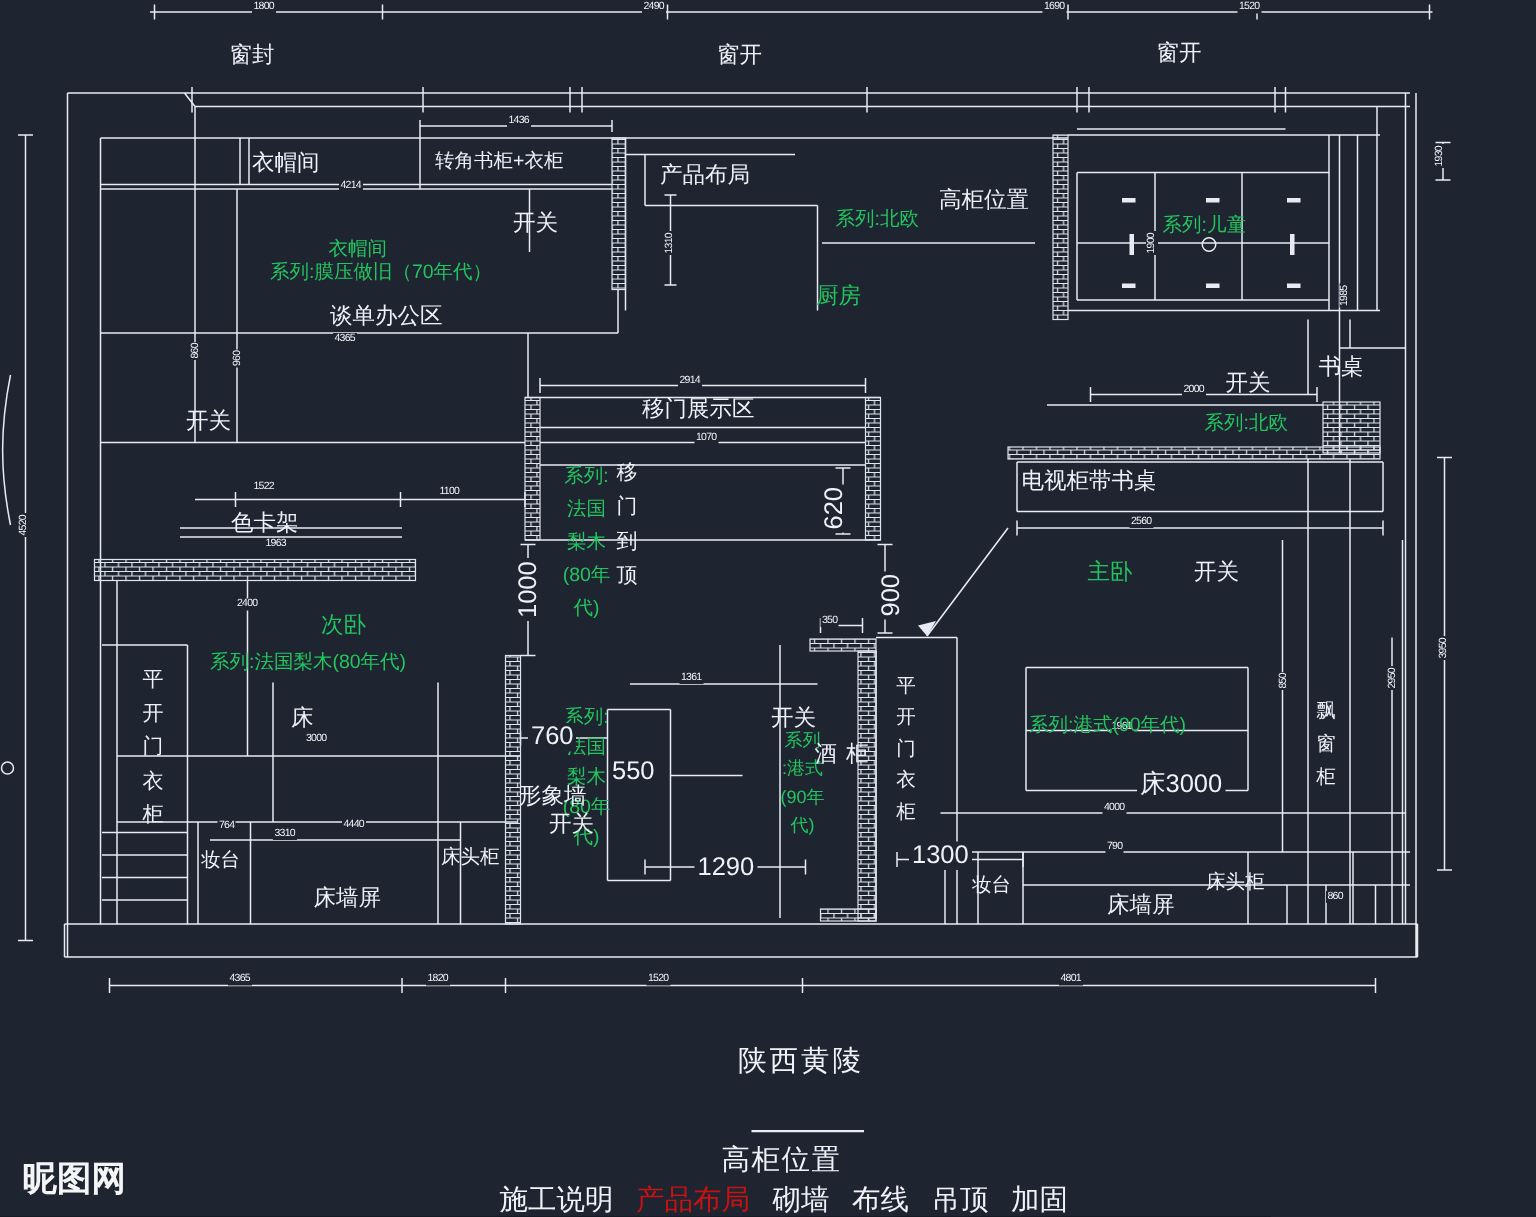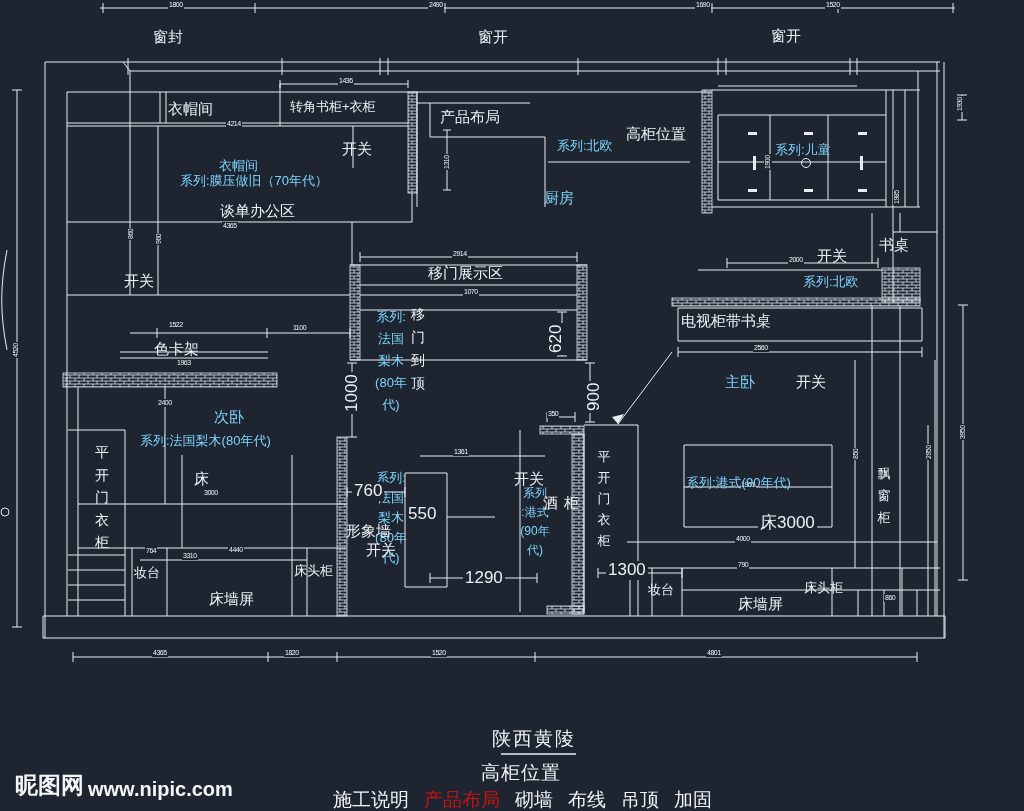--- a/index.html
+++ b/index.html
@@ -1,31 +1,31 @@
 <!DOCTYPE html>
 <html><head>
 <meta charset="utf-8">
 <style>
   html,body{margin:0;padding:0;background:#11161f;}
   .canvas{position:relative;width:1024px;height:811px;background:#1e2531;overflow:hidden;
           font-family:"Liberation Sans","DejaVu Sans",sans-serif;}
   svg{position:absolute;left:0;top:0;}
   .lbl{position:absolute;color:#eef1f6;font-size:15px;line-height:1.1;white-space:nowrap;z-index:3;}
   .s13{font-size:13px;}
-  .red{color:#7dd3fc;}
+  .red{color:#22c55e;}
   .stack{white-space:pre-line;text-align:center;z-index:3;}
   .dim-lg{font-size:17px;background:#1e2531;padding:0 2px;z-index:2;}
   .dim-sm{font-size:7px;letter-spacing:-0.5px;background:#1e2531;padding:0 1px;z-index:2;color:#f2f4f8;}
   .rot{transform-origin:0 0;transform:rotate(-90deg);}
   .wm-name{position:absolute;left:15px;top:770px;color:#f4f5f7;font-size:23px;font-weight:bold;z-index:6;}
   .wm-url{position:absolute;left:88px;top:778px;color:#f4f5f7;font-size:20px;font-weight:bold;z-index:6;}
   .idbar{position:absolute;left:786px;top:776px;width:238px;height:26px;background:#0d1119;
          color:#dfe3e8;font-size:11.5px;display:flex;align-items:center;padding-left:9px;
          box-sizing:border-box;z-index:6;}
-  .title1{position:absolute;left:492px;top:726px;font-size:19px;letter-spacing:2px;color:#f0f2f6;z-index:4;}
+  .title1{position:absolute;left:492px;top:694px;font-size:19px;letter-spacing:2px;color:#f0f2f6;z-index:4;}
   .title2{position:absolute;left:481px;top:760px;font-size:19px;letter-spacing:1px;color:#f0f2f6;z-index:4;}
   .title3{position:absolute;left:333px;top:787px;display:flex;gap:15px;font-size:19px;color:#f0f2f6;z-index:4;}
   .title3 .red{color:#c81212;}
 </style>
 </head>
 <body>
 
 <div class="canvas">
 
 <svg width="1024" height="811" viewBox="0 0 1024 811">
@@ -215,15 +215,14 @@
 <div class="title3">
   <span>施工说明</span>
   <span class="red">产品布局</span>
   <span>砌墙</span>
   <span>布线</span>
   <span>吊顶</span>
   <span>加固</span>
 </div>
 
 <div class="wm-name">昵图网</div>
-<div class="wm-url">www.nipic.com</div>
 
 </div>
 
 </body></html>

